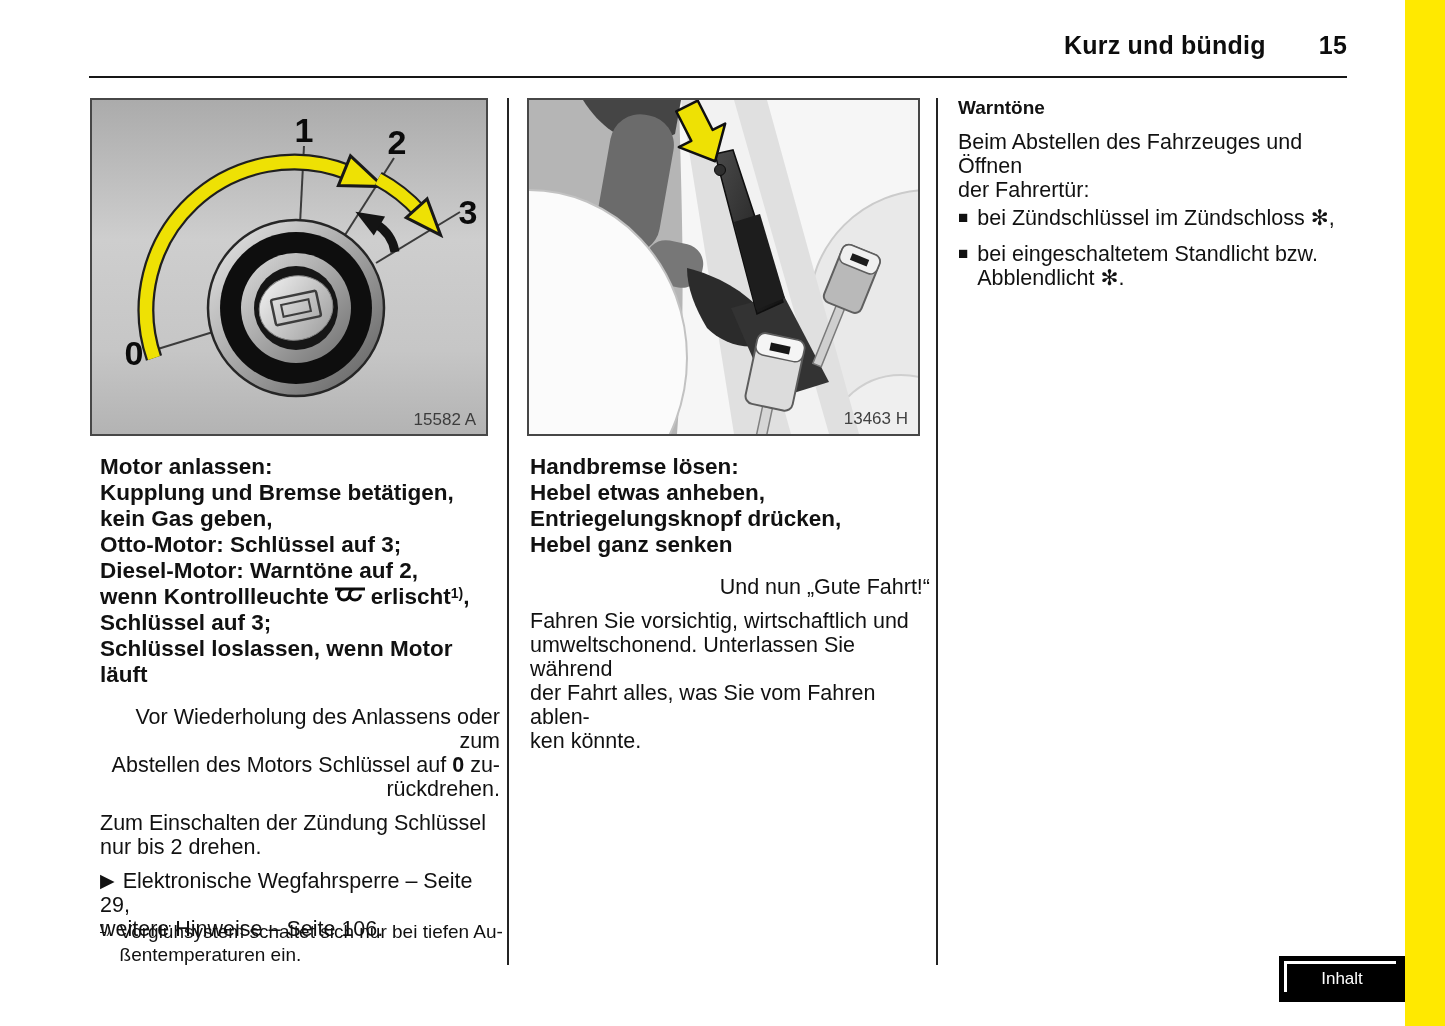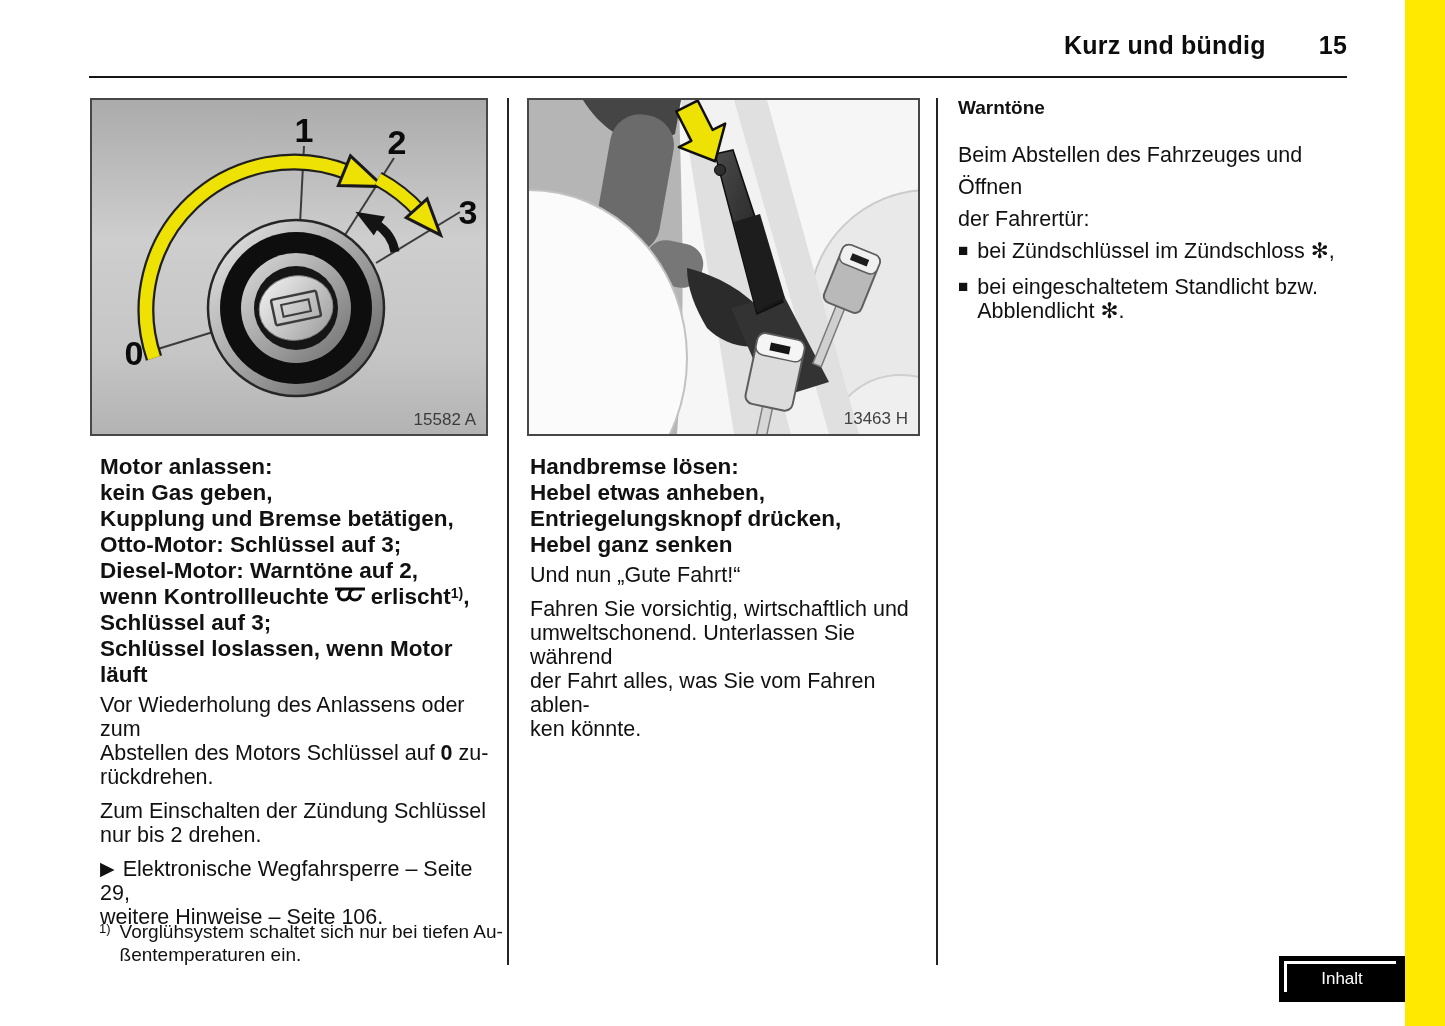--- a/index.html
+++ b/index.html
@@ -22,27 +22,27 @@
   .vdiv{position:absolute;top:98px;width:2px;height:867px;background:#242424;}
   .vdiv1{left:507px;} .vdiv2{left:936px;}
   
   .col{position:absolute;}
   .col1{left:100px;top:454px;width:400px;}
   .col2{left:530px;top:454px;width:400px;}
   .col3{left:958px;top:94px;width:392px;}
   .boldblock{font-weight:bold;font-size:22.5px;line-height:26px;}
   .ln{display:block;white-space:pre-wrap;}
   .para{font-size:21.5px;line-height:24px;margin:10px 0 0 0;}
-  .para.first{margin-top:5px;}
+  .para.first{margin-top:17px;text-align:right;}
   sup.fnref{font-size:14px;line-height:0;vertical-align:6px;}
   .glow-icon{display:inline-block;vertical-align:-3px;margin:0 5px;}
   .crossref{display:inline-block;font-size:19px;margin-right:8px;vertical-align:1px;}
   
   .h3{font-weight:bold;font-size:19px;line-height:28px;margin:0;}
-  .intro{font-size:21.5px;line-height:32px;margin-top:17px;}
+  .intro{font-size:21.5px;line-height:24px;margin-top:8px;}
   .bullet{display:flex;align-items:flex-start;font-size:21.5px;line-height:24px;}
   .bullet.b1{margin-top:4px;} .bullet.b2{margin-top:12px;}
   .sq{font-size:17px;line-height:24px;margin-right:9px;}
   
   .footnote{position:absolute;left:99px;top:920px;width:405px;display:flex;
             font-size:19px;line-height:23px;}
   .footnote .mark{font-size:13px;margin:-3px 9px 0 0;}
   
   .inhalt{position:absolute;left:1279px;top:956px;width:126px;height:46px;background:#000;
           color:#fff;font-size:17px;text-align:center;line-height:46px;cursor:pointer;}
@@ -175,22 +175,22 @@
       <text x="379" y="324" text-anchor="end" font-size="17" fill="#424242">13463 H</text>
     </svg>
   </div>
 
   <div class="vdiv vdiv1"></div>
   <div class="vdiv vdiv2"></div>
 
   <div class="col col1">
     <div class="boldblock">
       <span class="ln">Motor anlassen:</span>
+      <span class="ln">Kupplung und Bremse betätigen,</span>
       <span class="ln">kein Gas geben,</span>
-      <span class="ln">Kupplung und Bremse betätigen,</span>
       <span class="ln">Otto-Motor: Schlüssel auf 3;</span>
       <span class="ln">Diesel-Motor: Warntöne auf 2,</span>
       <span class="ln"><span>wenn Kontrollleuchte</span><svg class="glow-icon" width="32" height="22" viewBox="0 0 32 22">
             <path d="M1 4 H31 M10 4 a5.5 5.5 0 1 0 5.5 5.5 M21 4 a5.5 5.5 0 1 0 5.5 5.5" fill="none" stroke="#0c0c0c" stroke-width="3"></path>
           </svg><span>erlischt</span><sup class="fnref">1)</sup><span>,</span></span>
       <span class="ln">Schlüssel auf 3;</span>
       <span class="ln">Schlüssel loslassen, wenn Motor</span>
       <span class="ln">läuft</span>
     </div>
     <p class="para first">

